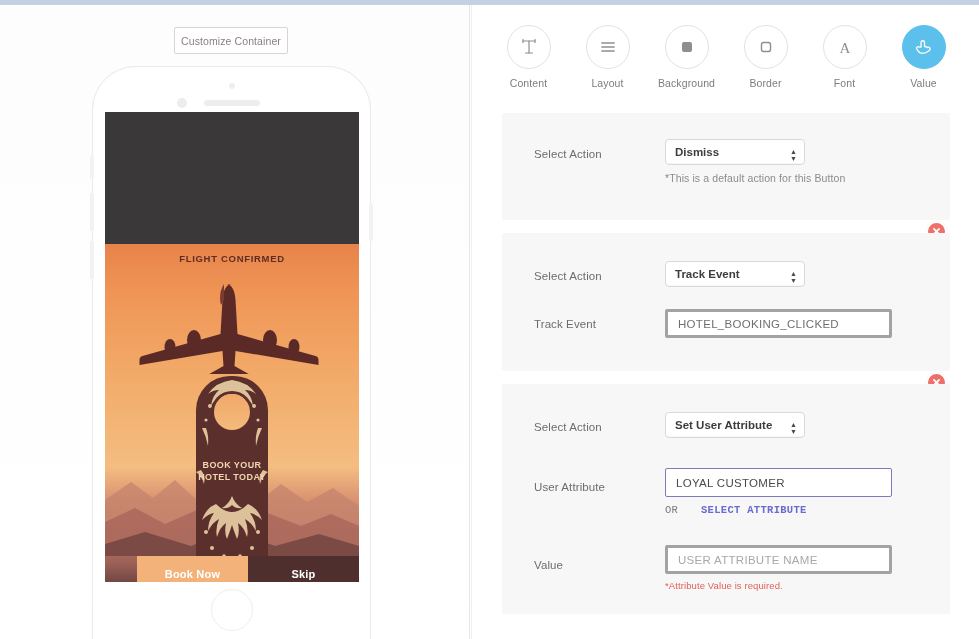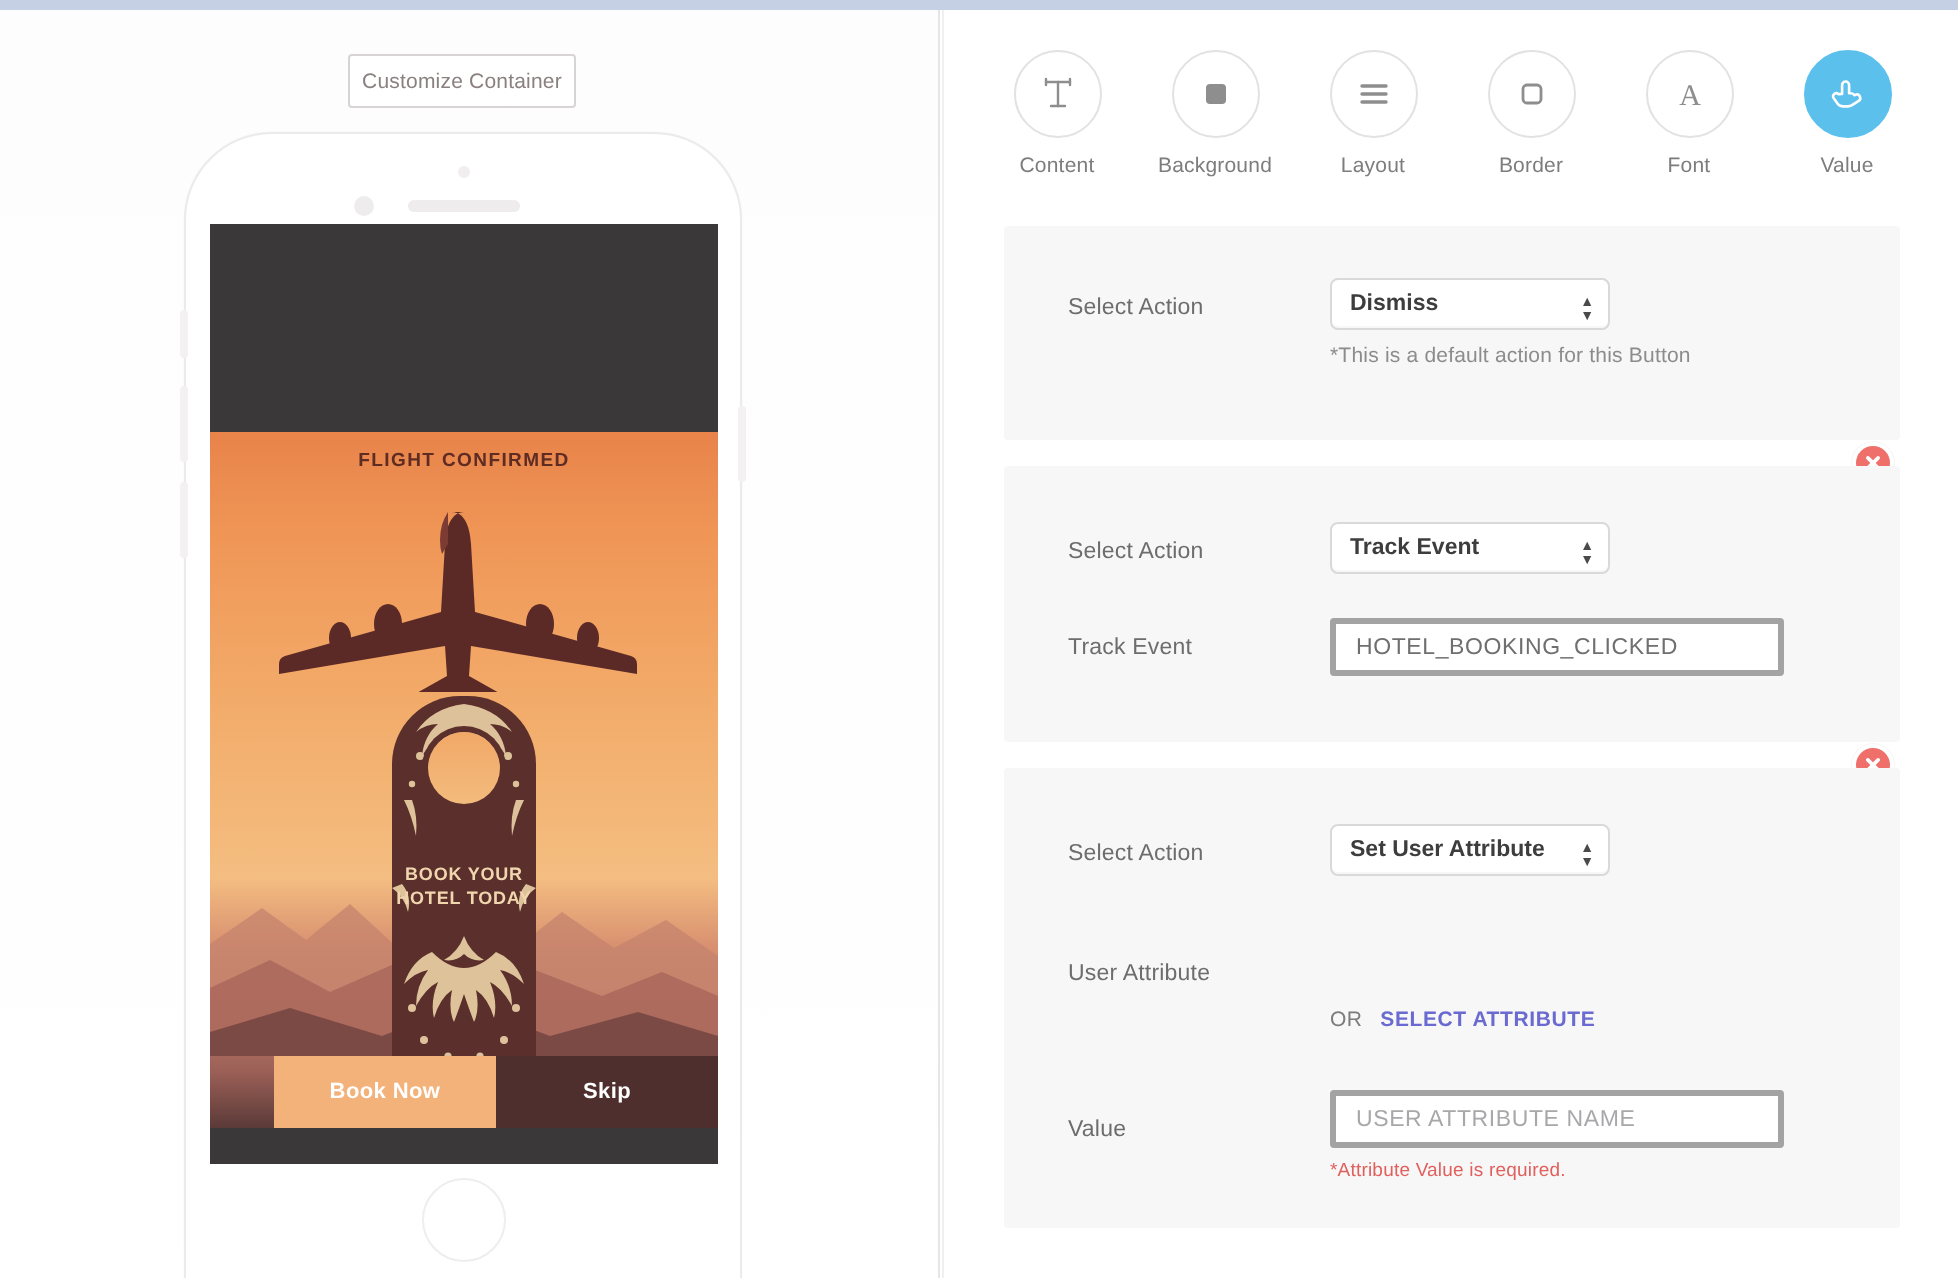--- a/index.html
+++ b/index.html
@@ -72,21 +72,21 @@
   .btn-power { right:-3px; top:136px; width:4px; height:38px; }
 
   
   .screen {
     position:absolute; left:12px; top:45px;
     width:254px; height:470px;
     background:#3a3838;
     overflow:hidden;
   }
   .creative {
-    position:absolute; left:0; top:104px;
+    position:absolute; left:0; top:132px;
     width:254px; height:348px;
     overflow:hidden;
     background: linear-gradient(to bottom,
         #e8834a 0%,
         #ef9556 14%,
         #f2a766 34%,
         #f3b575 52%,
         #f4bd81 64%,
         #d89070 74%,
         #bf7a68 84%,
@@ -220,21 +220,21 @@
     letter-spacing:.3px;
   }
   input.txt.focused {
     border:1.3px solid #7b7bbd;
     color:#4a4a4a;
   }
   input.txt::placeholder { color:#a8a8ab; letter-spacing:.3px; }
   .or-line {
     position:absolute; left:163px;
     font-size:10.5px; color:#7c7c7c; letter-spacing:.2px;
-    display:flex; align-items:center; gap:9px;
+    display:flex; align-items:center; gap:23px;font-family:Liberation Mono, monospace;
   }
   .sel-attr-link {
     color:#6a6ad1; font-weight:bold; font-size:10.5px; letter-spacing:.3px;
     cursor:pointer;
   }
   .err {
     position:absolute; left:163px;
     font-size:9.5px; color:#e2605c; letter-spacing:.1px;
   }
   .del-btn {
@@ -351,37 +351,37 @@
               <line x1="16" y1="2.5" x2="16" y2="5.5"></line>
             </g>
           </svg>
         </div>
         <div class="tool-label">Content</div>
       </div>
 
       <div class="tool">
         <div class="tool-circle">
           <svg width="20" height="20" viewBox="0 0 20 20">
-            <rect x="5" y="5" width="10" height="10" rx="2" fill="#8e8e8e"></rect>
-          </svg>
-        </div>
-        <div class="tool-label">Background</div>
-      </div>
-
-      <div class="tool">
-        <div class="tool-circle">
-          <svg width="20" height="20" viewBox="0 0 20 20">
             <g stroke="#8e8e8e" stroke-width="1.7" stroke-linecap="round">
               <line x1="4" y1="6" x2="16" y2="6"></line>
               <line x1="4" y1="10" x2="16" y2="10"></line>
               <line x1="4" y1="14" x2="16" y2="14"></line>
             </g>
           </svg>
         </div>
         <div class="tool-label">Layout</div>
+      </div>
+
+      <div class="tool">
+        <div class="tool-circle">
+          <svg width="20" height="20" viewBox="0 0 20 20">
+            <rect x="5" y="5" width="10" height="10" rx="2" fill="#8e8e8e"></rect>
+          </svg>
+        </div>
+        <div class="tool-label">Background</div>
       </div>
 
       <div class="tool">
         <div class="tool-circle">
           <svg width="20" height="20" viewBox="0 0 20 20">
             <rect x="5.5" y="5.5" width="9" height="9" rx="2" fill="none" stroke="#8e8e8e" stroke-width="1.4"></rect>
           </svg>
         </div>
         <div class="tool-label">Border</div>
       </div>
@@ -480,20 +480,23 @@
                 <option>Track Event</option>
               </select>
               <div class="sel-arrows">
                 <span>▲</span>
                   <span>▼</span>
               </div>
             </div>
           </div>
 
           <div class="row-label" style="top:97px;">User Attribute</div>
+          <div class="ctl" style="top:84px;">
+            <input class="txt focused" type="text" value="LOYAL CUSTOMER" style="">
+          </div>
 
           <div class="or-line" style="top:120px;">
             <span>OR</span>
             <span class="sel-attr-link">SELECT ATTRIBUTE</span>
           </div>
 
           <div class="row-label" style="top:175px;">Value</div>
           <div class="ctl" style="top:161px;">
             <input class="txt" type="text" placeholder="USER ATTRIBUTE NAME" style="">
           </div>

